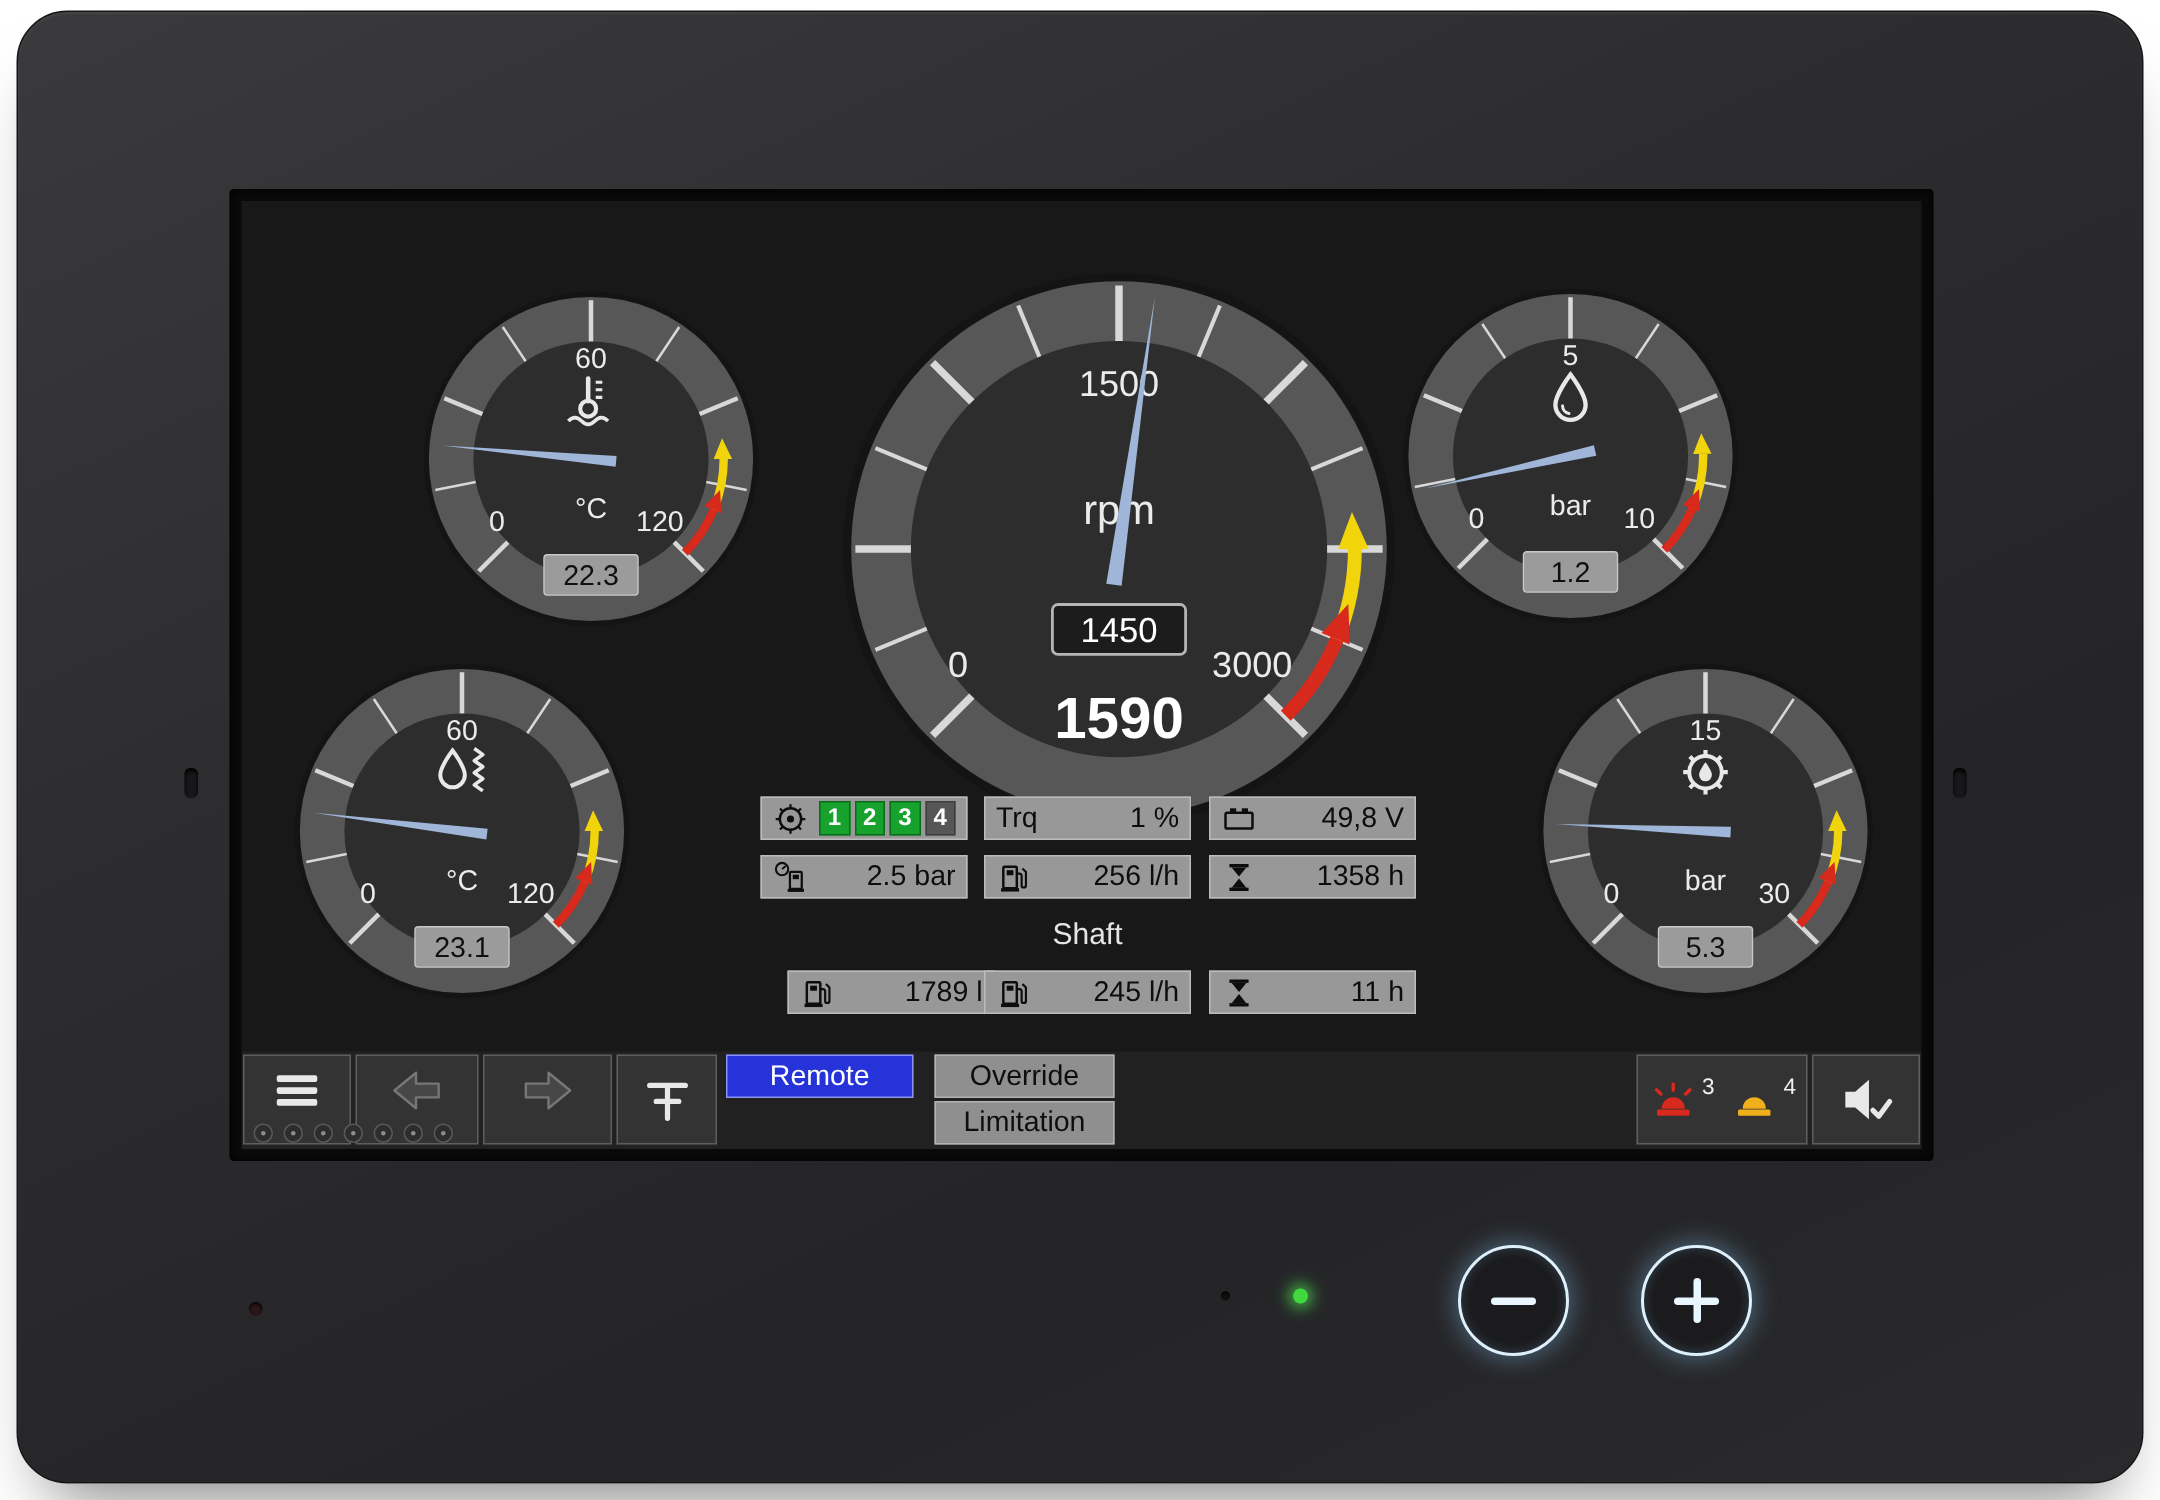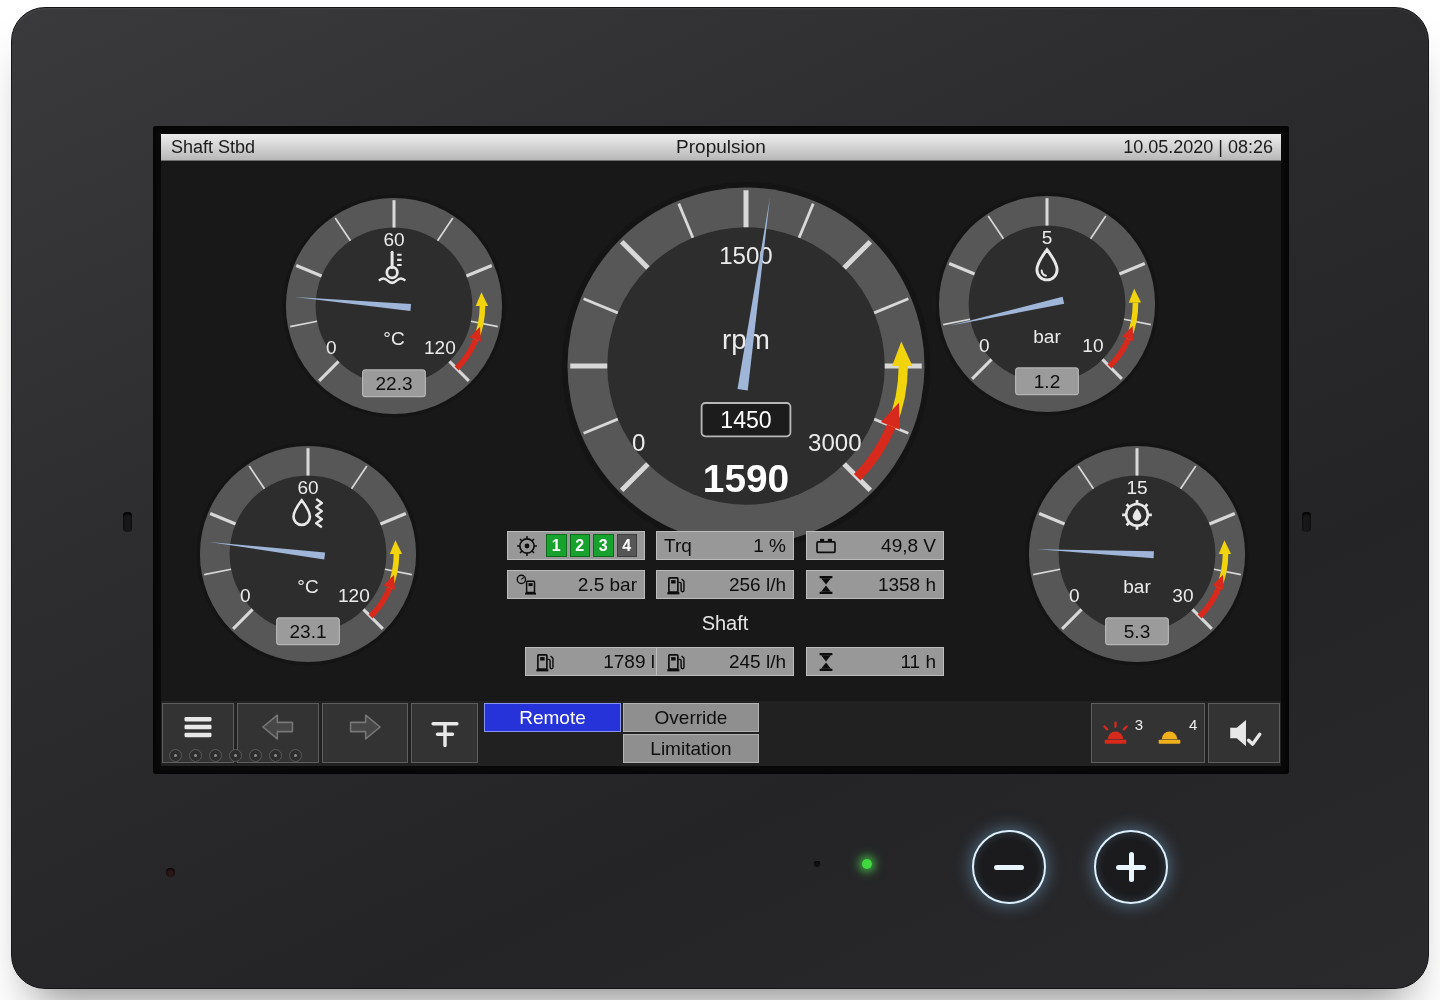--- a/index.html
+++ b/index.html
@@ -71,25 +71,20 @@
 <body>
 
 <div class="stage">
   <div class="device">
     <div class="clip" style="left:111px;top:504px"></div>
     <div class="clip" style="left:1290px;top:504px"></div>
     <div class="screen-frame"></div>
 
     <div class="screen">
 
-      <div class="hdr">
-        <span class="hl">Shaft Stbd</span>
-        <span class="hc">Propulsion</span>
-        <span class="hr">10.05.2020 | 08:26</span>
-      </div>
 
       <div class="gauge" style="left:121px;top:60px;width:224px;height:224px">
           <svg viewBox="0 0 200 200" width="100%" height="100%">
             <g font-family="Liberation Sans, sans-serif">
               <circle cx="100" cy="100" r="99.5" fill="#141414"></circle>
               <circle cx="100" cy="100" r="96.5" fill="#575757"></circle>
               <circle cx="100" cy="100" r="70" fill="#2d2d2d"></circle>
               <line x1="50.5" y1="149.5" x2="33.18" y2="166.82" stroke="#d8d8d8" stroke-width="2.7"></line>
               <line x1="31.35" y1="113.66" x2="7.32" y2="118.44" stroke="#d8d8d8" stroke-width="1.5"></line>
               <line x1="35.33" y1="73.21" x2="12.69" y2="63.84" stroke="#d8d8d8" stroke-width="2.7"></line>
@@ -378,23 +373,23 @@
             </span>
         </div>
         <div class="tcell full" style="left:250px;width:67px">
           <span class="tbic" style="width:40px;height:40px">
               <svg viewBox="0 0 32 32" width="100%" height="100%" style="display:block">
                 <path d="M6.5 8.5 H25.5 M16 8.5 V26 M10 17 H22" stroke="currentColor" stroke-width="2.8" fill="none" stroke-linecap="round"></path>
               </svg>
             </span>
         </div>
 
-        <div class="tbtn blue" style="left:323px;top:2px;width:137px">Remote</div>
-        <div class="tbtn gray" style="left:462px;top:2px;width:136px">Override</div>
-        <div class="tbtn gray" style="left:462px;top:33px;width:136px">Limitation</div>
+        <div class="tbtn blue" style="left:323px;top:2px;width:125px">Remote</div>
+        <div class="tbtn gray" style="left:462px;top:2px;width:120px">Override</div>
+        <div class="tbtn gray" style="left:462px;top:33px;width:120px">Limitation</div>
 
         <div class="tcell full" style="left:930px;width:114px;gap:10px">
           <span class="alarm-grp">
             <span class="beacon red">
                 <svg viewBox="0 0 32 32" width="100%" height="100%" style="display:block">
                   <path d="M8.5 21.5 a7.5 7.5 0 0 1 15 0 Z" fill="currentColor"></path>
                   <rect x="5.5" y="22" width="21" height="4" rx="1" fill="currentColor"></rect>
                   <path d="M16 9.5 V5.5 M8 12 L5.2 9.2 M24 12 L26.8 9.2" stroke="currentColor" stroke-width="2.2" stroke-linecap="round"></path>
                 </svg>
               </span>

